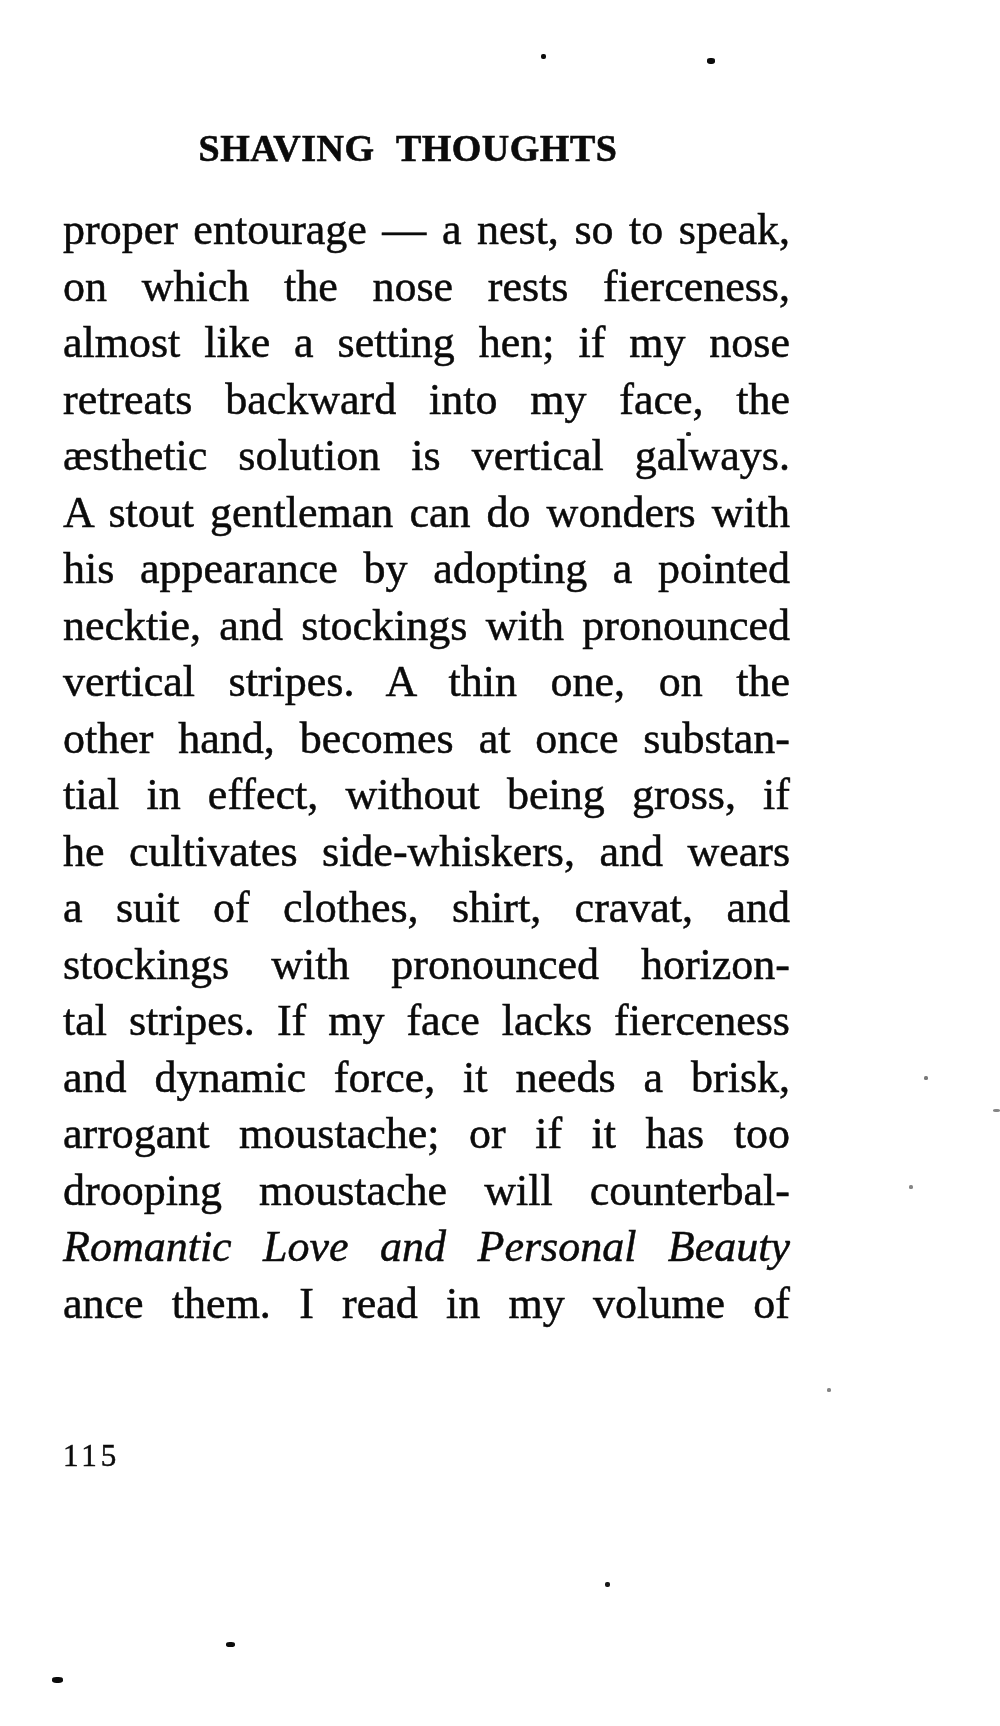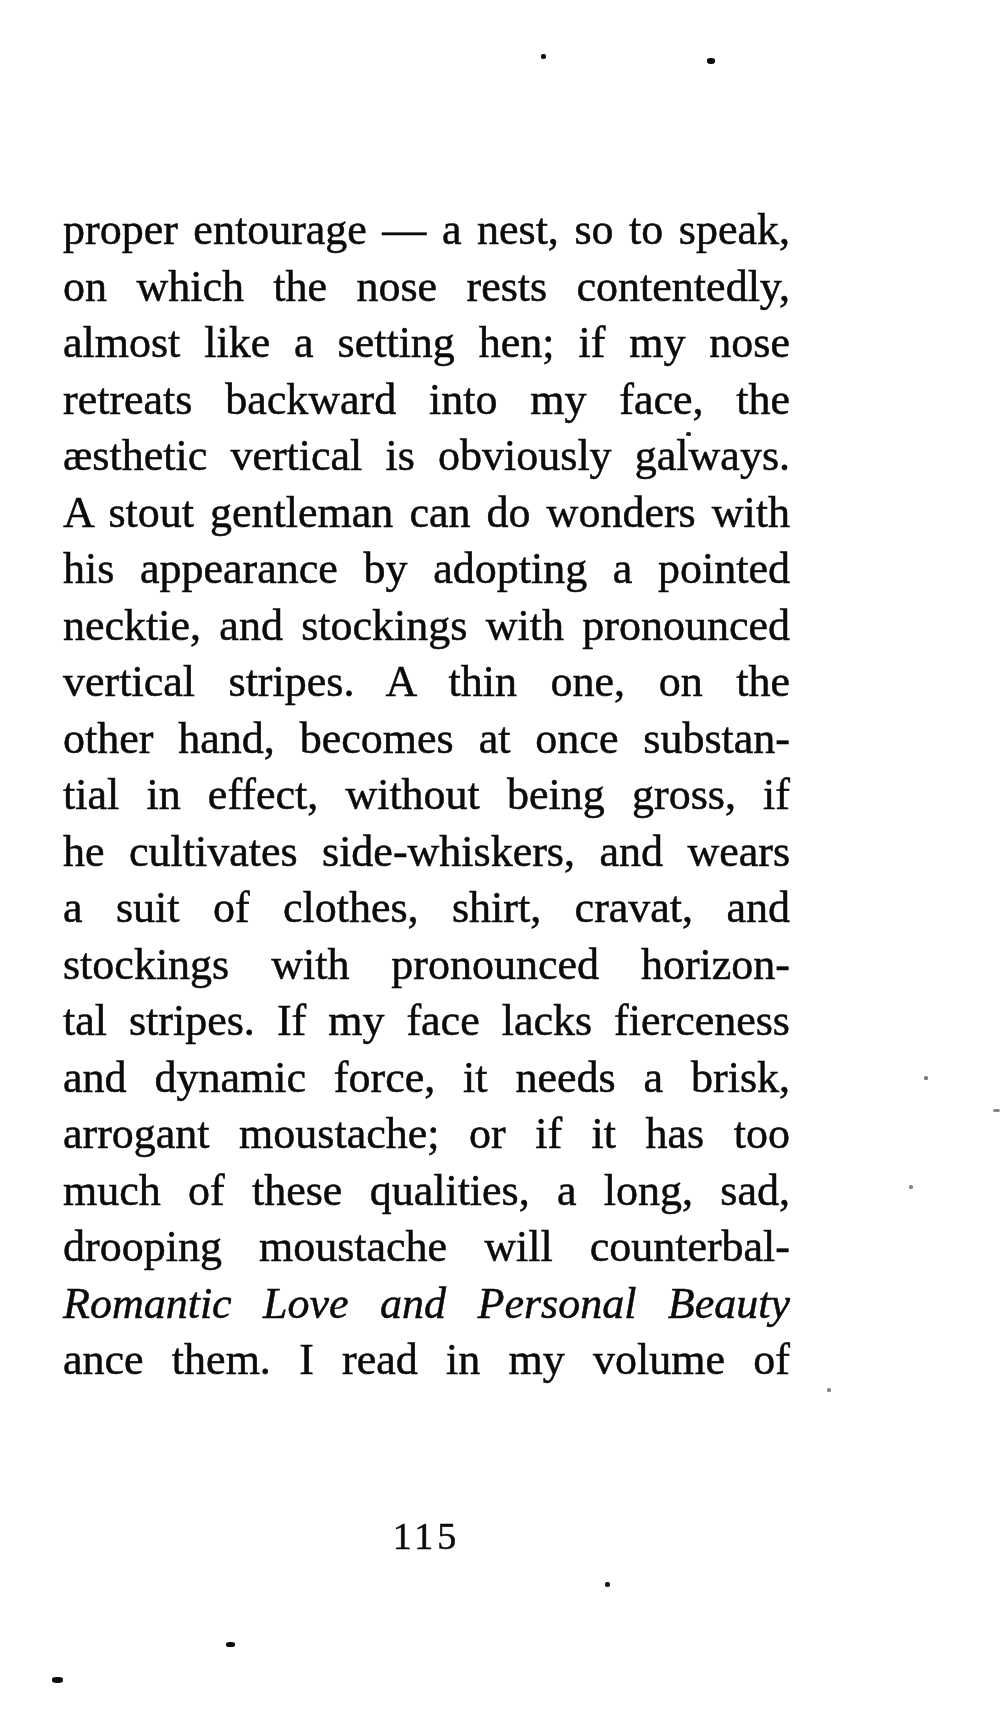--- a/index.html
+++ b/index.html
@@ -44,59 +44,59 @@
     -webkit-text-stroke: 0.5px currentColor;
     white-space: normal;
     overflow: visible;
   }
   .text-line.italic {
     font-style: italic;
   }
   .folio {
     position: absolute;
     left: 63px;
-    top: 1514px;
+    top: 1434px;
     width: 727px;
-    text-align: center;
-    font-size: 38px;
+    text-align: left;
+    font-size: 31px;
     line-height: 44px;
     letter-spacing: 4px;
     font-feature-settings: "onum" 1;
     -webkit-text-stroke: 0.5px currentColor;
   }
   .speck {
     position: absolute;
     background: var(--ink, #0b0b0b);
     border-radius: 40%;
   }
 </style>
 </head>
 <body>
 
 <div class="page" style="--ink: #0b0b0b; --paper: #ffffff;">
+  <div class="page-title">SHAVING THOUGHTS</div>
 
   <div class="text-block" id="text-block">
       <div class="text-line">proper entourage — a nest, so to speak,</div>
-      <div class="text-line">on which the nose rests contentedly,</div>
+      <div class="text-line">on which the nose rests fierceness,</div>
       <div class="text-line">almost like a setting hen; if my nose</div>
       <div class="text-line">retreats backward into my face, the</div>
-      <div class="text-line">æsthetic vertical is obviously galways.</div>
+      <div class="text-line">æsthetic solution is vertical galways.</div>
       <div class="text-line">A stout gentleman can do wonders with</div>
       <div class="text-line">his appearance by adopting a pointed</div>
       <div class="text-line">necktie, and stockings with pronounced</div>
       <div class="text-line">vertical stripes. A thin one, on the</div>
       <div class="text-line">other hand, becomes at once substan-</div>
       <div class="text-line">tial in effect, without being gross, if</div>
       <div class="text-line">he cultivates side-whiskers, and wears</div>
       <div class="text-line">a suit of clothes, shirt, cravat, and</div>
       <div class="text-line">stockings with pronounced horizon-</div>
       <div class="text-line">tal stripes. If my face lacks fierceness</div>
       <div class="text-line">and dynamic force, it needs a brisk,</div>
       <div class="text-line">arrogant moustache; or if it has too</div>
-      <div class="text-line">much of these qualities, a long, sad,</div>
       <div class="text-line">drooping moustache will counterbal-</div>
       <div class="text-line italic">Romantic Love and Personal Beauty</div>
       <div class="text-line">ance them. I read in my volume of</div>
     </div>
 
   <div class="folio">115</div>
 
   <div id="specks-layer">
       <div class="speck" style="left: 541px; top: 54px; width: 5px; height: 5px; opacity: 1;"></div>
       <div class="speck" style="left: 707px; top: 58px; width: 8px; height: 6px; opacity: 1;"></div>

